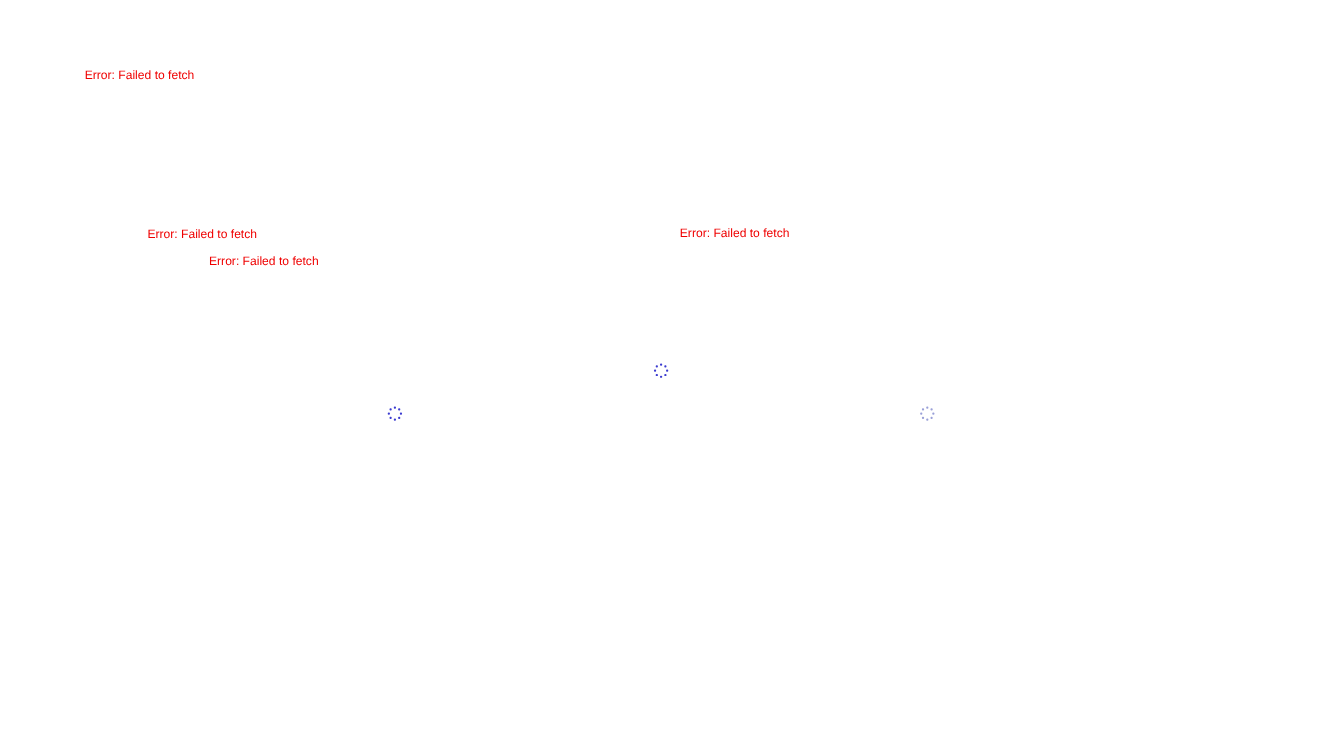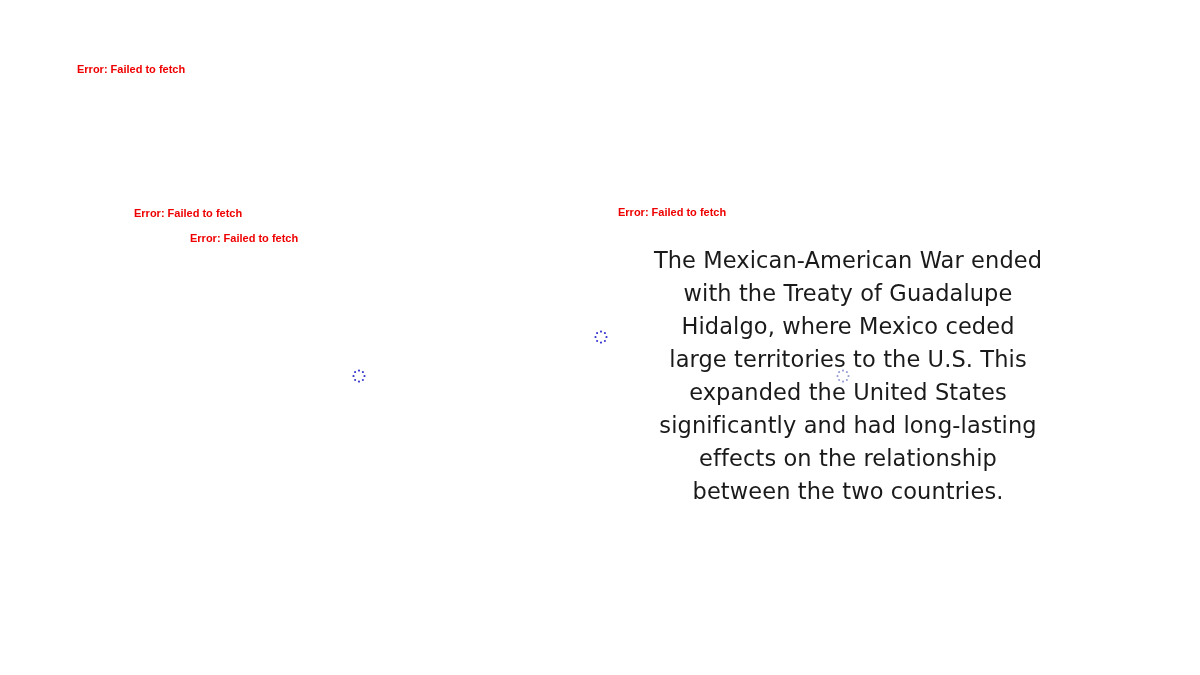--- a/index.html
+++ b/index.html
@@ -16,21 +16,21 @@
     color: #111111;
   }
   .stage {
     position: absolute;
     inset: 0;
   }
   .error-msg {
     position: absolute;
     color: #ef0000;
     font-size: 11px;
-    font-weight: 700;
+    font-weight: 400;
     line-height: 1.2;
     white-space: nowrap;
     font-family: "Liberation Sans", sans-serif;
     text-align: center;
   }
   .err-1 { left: 77px;  top: 63px; }
   .err-2 { left: 134px; top: 207px; }
   .err-3 { left: 190px; top: 232px; }
   .err-4 { left: 618px; top: 206px; }
 
@@ -104,15 +104,14 @@
     <i style="transform: translate(0px,-5.5px)"></i>
     <i style="transform: translate(3.9px,-3.9px)"></i>
     <i style="transform: translate(5.5px,0px)"></i>
     <i style="transform: translate(3.9px,3.9px)"></i>
     <i style="transform: translate(0px,5.5px)"></i>
     <i style="transform: translate(-3.9px,3.9px)"></i>
     <i style="transform: translate(-5.5px,0px)"></i>
     <i style="transform: translate(-3.9px,-3.9px)"></i>
   </div>
 
-  <div class="answer-block">The Mexican-American War ended with the Treaty of Guadalupe Hidalgo, where Mexico ceded large territories to the U.S. This expanded the United States significantly and had long-lasting effects on the relationship between the two countries.</div>
 
 </div>
 
 </body></html>

